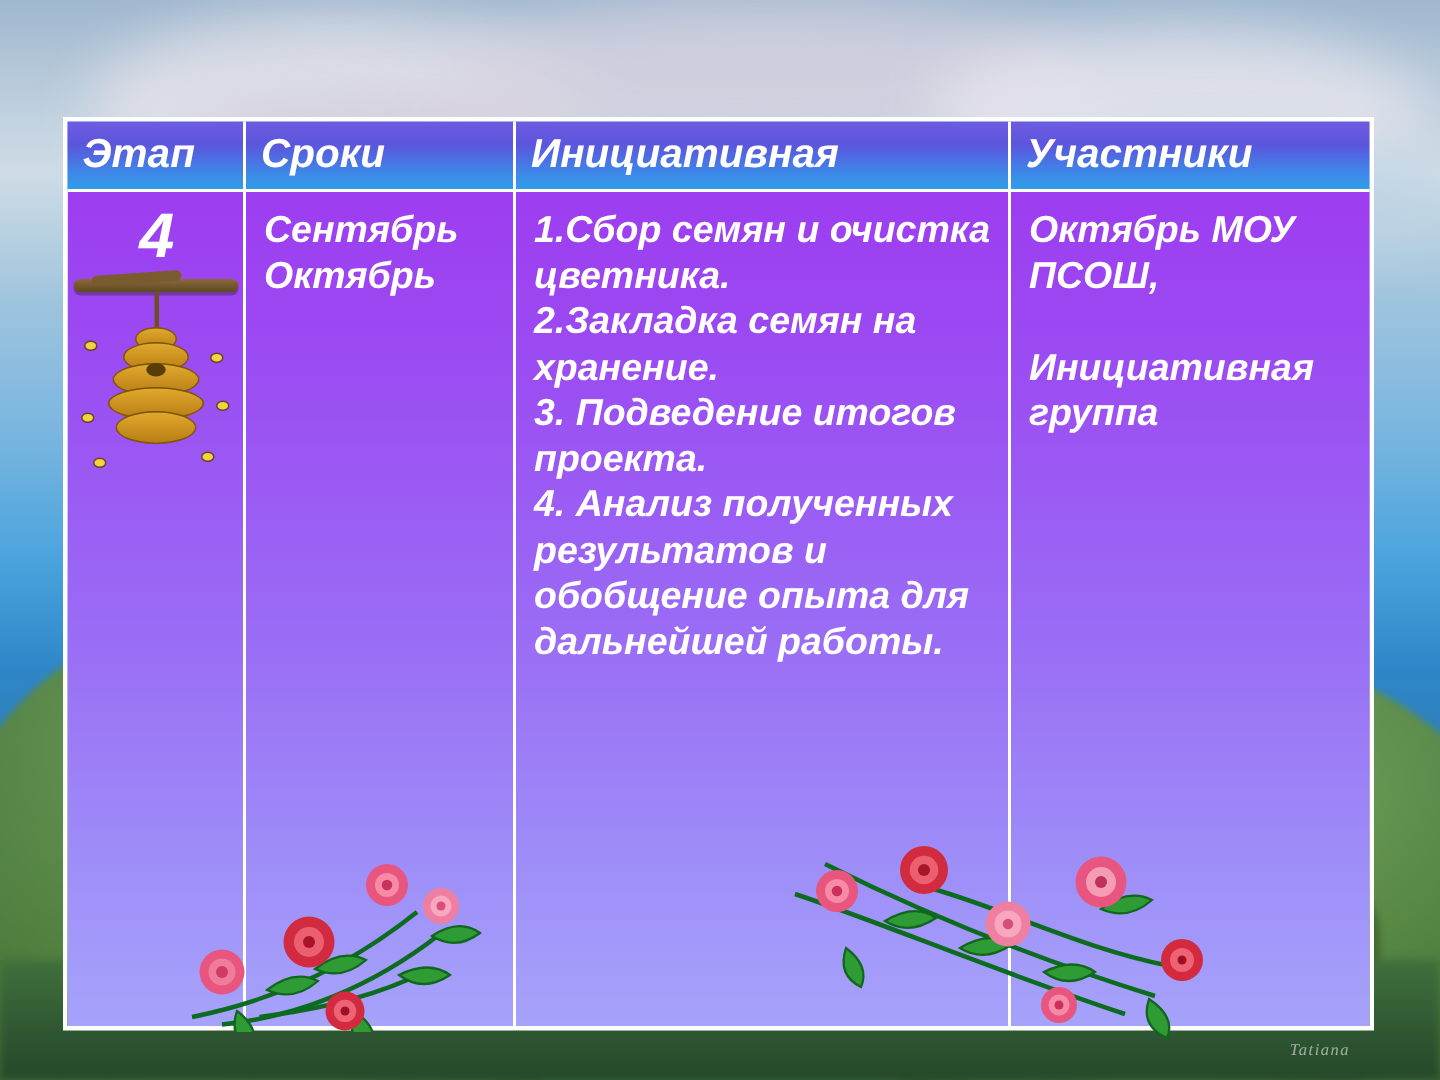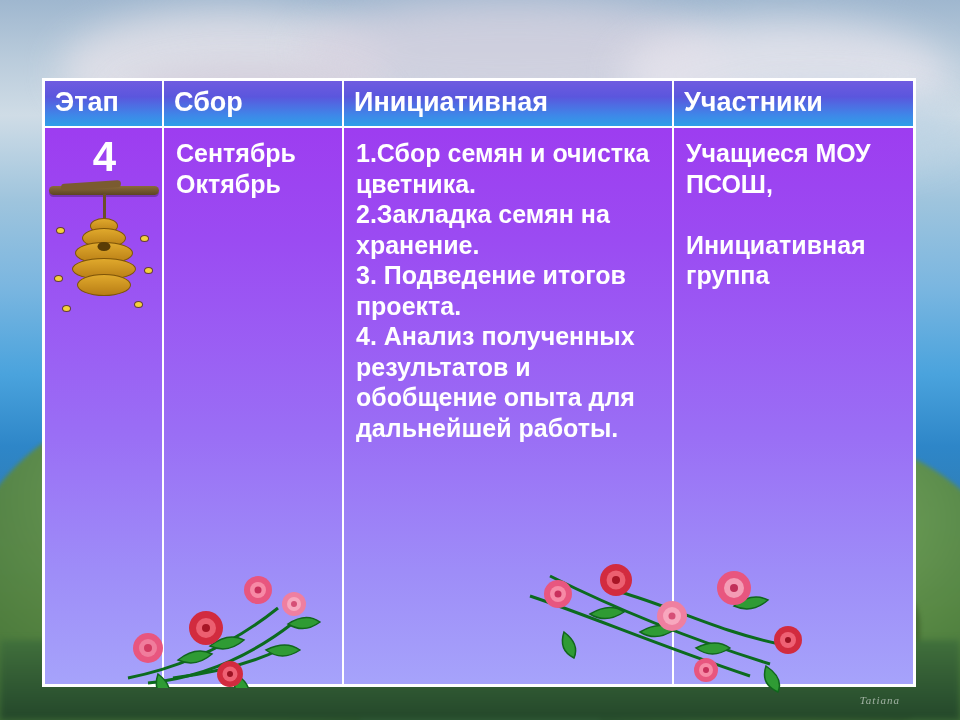--- a/index.html
+++ b/index.html
@@ -111,20 +111,21 @@
     top: 78px;
     width: 874px;
     border: 3px solid #ffffff;
     box-sizing: border-box;
     background: transparent;
   }
   table.main {
     border-collapse: collapse;
     width: 100%;
     table-layout: fixed;
+    font-style: italic;
   }
   table.main col.c-stage  { width: 118px; }
   table.main col.c-dates  { width: 180px; }
   table.main col.c-events { width: 330px; }
   table.main col.c-people { width: 240px; }
 
   thead th {
     background: linear-gradient(to bottom, #6f5be0 0%, #5b56dd 35%, #3f86e8 75%, #2f9fe8 100%);
     color: #ffffff;
     font-size: 27px;
@@ -267,21 +268,21 @@
     <table class="main">
       <colgroup>
         <col class="c-stage">
         <col class="c-dates">
         <col class="c-events">
         <col class="c-people">
       </colgroup>
       <thead>
         <tr>
           <th>Этап</th>
-          <th>Сбор</th>
+          <th>Сроки</th>
           <th>Инициативная</th>
           <th>Участники</th>
         </tr>
       </thead>
       <tbody>
         <tr>
           <td class="stage-cell">
             <div class="stage-number">4</div>
 
             <div class="hive">
@@ -302,21 +303,21 @@
               <div class="bee b5"></div>
               <div class="bee b6"></div>
             </div>
           </td>
           <td class="dates-cell">Сентябрь
 Октябрь</td>
           <td class="events-cell">1.Сбор семян и очистка цветника.
  2.Закладка семян на хранение.
 3.  Подведение итогов проекта.
 4. Анализ полученных результатов и обобщение опыта для дальнейшей работы.</td>
-          <td class="people-cell">Учащиеся МОУ ПСОШ,
+          <td class="people-cell">Октябрь МОУ ПСОШ,
 
 Инициативная группа</td>
         </tr>
       </tbody>
     </table>
   </div>
 
   <svg class="roses left" viewBox="0 0 270 160">
     <g stroke="#0c6b1e" stroke-width="3" fill="none">
       <path d="M10 150 C60 140 110 120 160 80"></path>

